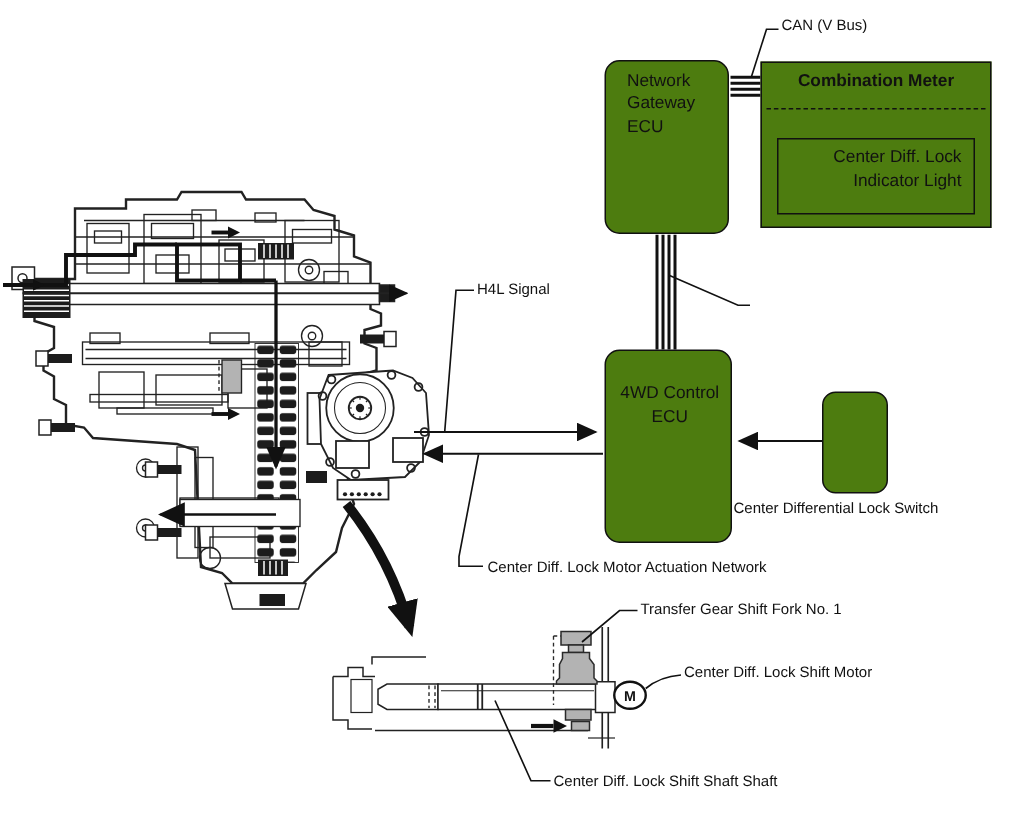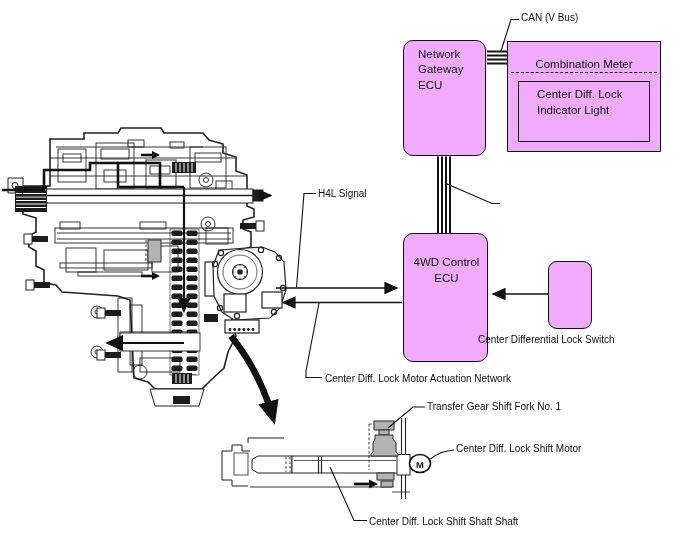--- a/index.html
+++ b/index.html
@@ -6,26 +6,26 @@
   #stage{
     position:relative;width:688px;height:560px;background:#fff;overflow:hidden;
     font-family:"Liberation Sans",sans-serif;color:#111;
   }
   #art{position:absolute;left:0;top:0;}
   .lbl{
     position:absolute;font-size:10px;line-height:13px;white-space:nowrap;
     color:#111;
   }
   .box{
-    position:absolute;border:1.6px solid #111;background:#f0abfc;box-sizing:border-box;
+    position:absolute;border:1.6px solid #111;background:#4d7c0f;box-sizing:border-box;
   }
   .rounded{border-radius:10px;}
   .boxtext{position:absolute;font-size:11.5px;line-height:15.5px;color:#111;}
   #ng-ecu-text{left:14px;top:6px;width:64px;}
-  #meter-title{left:0;top:15px;width:100%;text-align:center;}
+  #meter-title{left:0;top:5px;width:100%;text-align:center;font-weight:bold;}
   #meter-divider{position:absolute;left:3px;right:3px;top:30px;border-top:1.6px dashed #111;}
   #indicator-text{left:18px;top:5px;width:104px;}
   #ecu4wd-text{left:8px;top:21px;width:70px;}
 </style>
 </head>
 <body>
 
 <div id="stage">
 
 <svg id="art" width="688" height="560" viewBox="0 0 688 560">
@@ -310,36 +310,36 @@
 
 <div class="box rounded" style="left:403px;top:39.5px;width:83px;height:116px;">
   <div class="boxtext" id="ng-ecu-text">Network Gateway ECU</div>
 </div>
 
 <div class="box" style="left:507px;top:41px;width:154px;height:111px;">
   <div class="boxtext" id="meter-title">Combination Meter</div>
   <div id="meter-divider"></div>
 </div>
 
-<div class="box" style="left:518px;top:81px;width:132px;height:61px;border-width:1.8px;">
+<div class="box" style="left:518px;top:92px;width:132px;height:51px;border-width:1.8px;text-align:right;">
   <div class="boxtext" id="indicator-text">Center Diff. Lock Indicator Light</div>
 </div>
 
 <div class="box rounded" style="left:402.5px;top:233px;width:85px;height:129px;text-align:center;">
   <div class="boxtext" id="ecu4wd-text">4WD Control ECU</div>
 </div>
 
 <div class="box" style="left:548px;top:261px;width:44px;height:68px;border-radius:9px;"></div>
 
 <div class="lbl" style="left:521px;top:11px;">CAN (V Bus)</div>
 
 
 <div class="lbl" style="left:318px;top:187px;">H4L Signal</div>
 
-<div class="lbl" style="left:478px;top:333px;">Center Differential Lock Switch</div>
+<div class="lbl" style="left:489px;top:333px;">Center Differential Lock Switch</div>
 
 <div class="lbl" style="left:325px;top:372px;">Center Diff. Lock Motor Actuation Network</div>
 
 <div class="lbl" style="left:427px;top:400px;">Transfer Gear Shift Fork No. 1</div>
 
 <div class="lbl" style="left:456px;top:442px;">Center Diff. Lock Shift Motor</div>
 
 <div class="lbl" style="left:369px;top:515px;">Center Diff. Lock Shift Shaft Shaft</div>
 
 </div>

